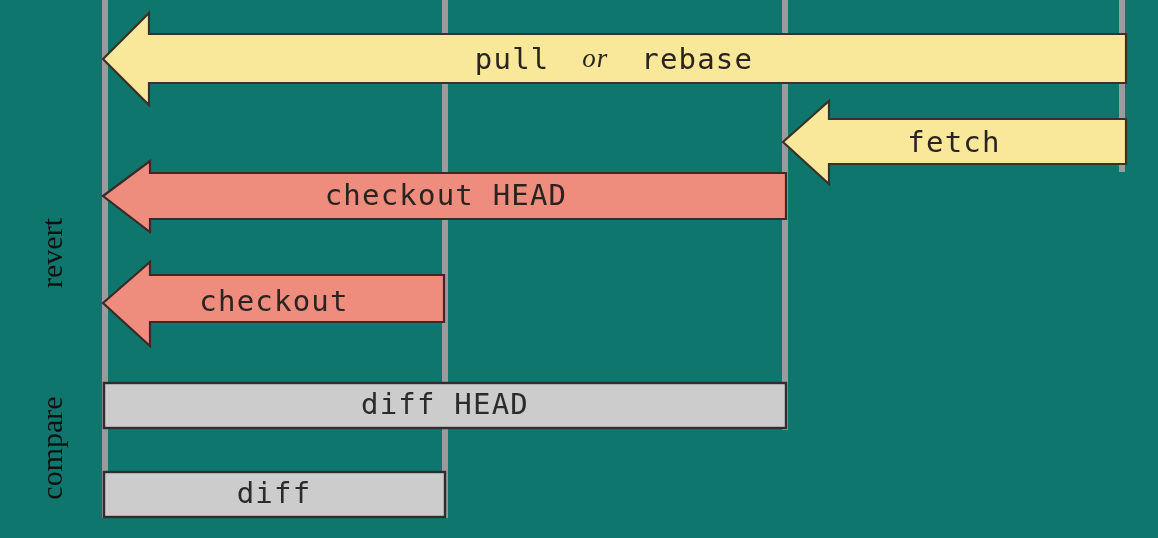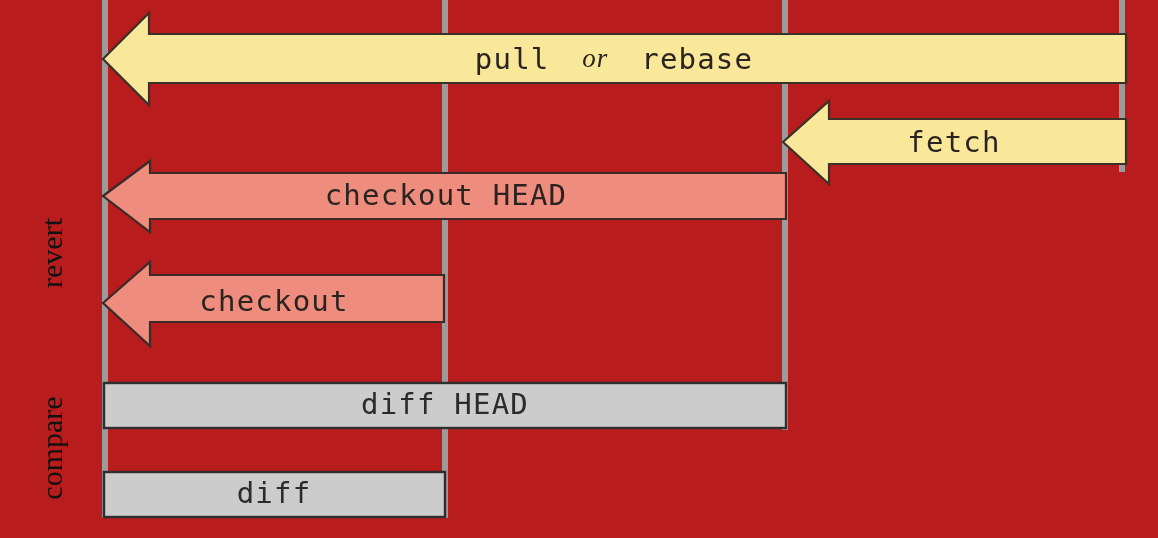--- a/index.html
+++ b/index.html
@@ -8,21 +8,21 @@
     padding: 0;
     background: #ffffff;
   }
   body {
     font-family: "Liberation Serif", serif;
   }
   #stage {
     position: relative;
     width: 1158px;
     height: 538px;
-    background: #b91c1c;
+    background: #0f766e;
     overflow: hidden;
   }
   #stage svg {
     position: absolute;
     left: 0;
     top: 0;
   }
   .col-line {
     stroke: #9b9b9b;
     stroke-width: 6;

